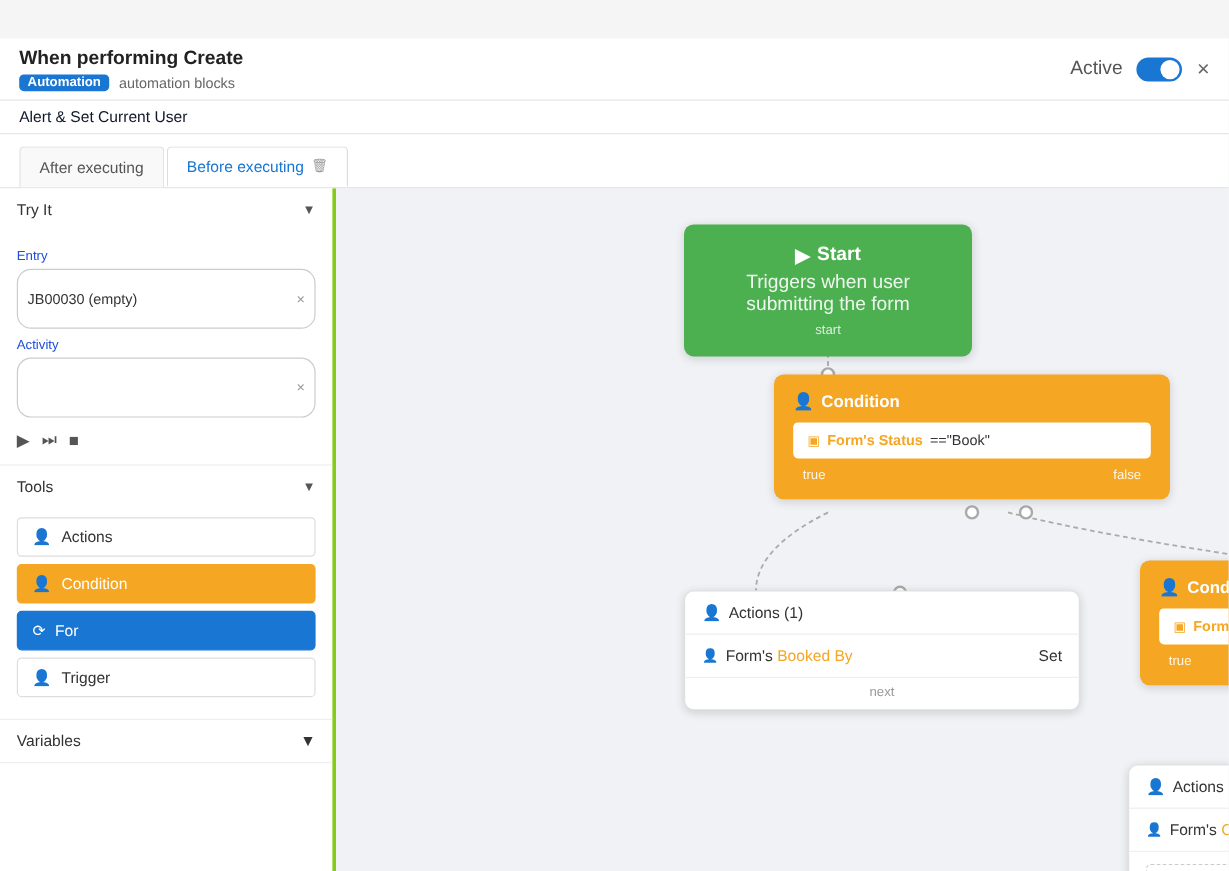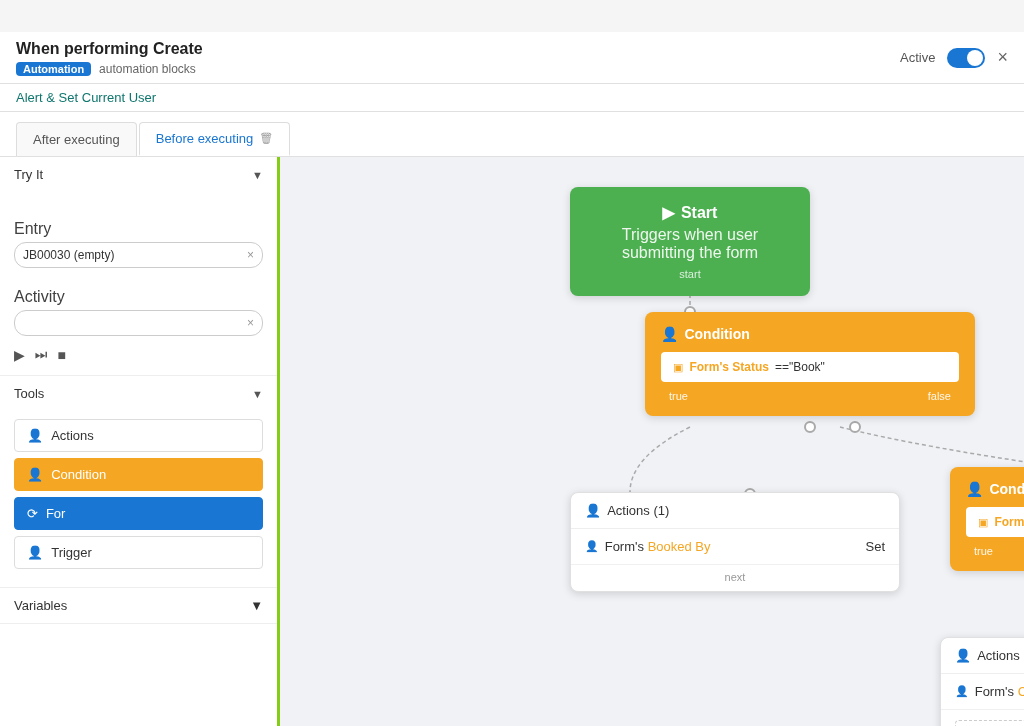--- a/index.html
+++ b/index.html
@@ -8,29 +8,29 @@
     .top-bar {
       display: flex; align-items: center; justify-content: space-between;
       padding: 8px 16px; background: #fff; border-bottom: 1px solid #e0e0e0; height: 52px; margin-top: 32px;
     }
     .top-bar-left { display: flex; flex-direction: column; }
     .top-title { font-size: 16px; font-weight: 600; color: #222; }
     .top-badges { display: flex; align-items: center; gap: 8px; margin-top: 4px; }
     .badge-automation { background: #1976d2; color: #fff; border-radius: 4px; padding: 1px 7px; font-size: 11px; font-weight: 600; }
     .badge-text { color: #666; font-size: 12px; }
     .top-bar-right { display: flex; align-items: center; gap: 12px; }
-    .active-label { font-size: 13px; color: #555; }
+    .active-label { font-size: 16px; color: #555; }
     .toggle-wrap { display: inline-flex; align-items: center; }
     .toggle { width: 38px; height: 20px; background: #1976d2; border-radius: 10px; position: relative; cursor: pointer; }
     .toggle-knob { width: 16px; height: 16px; background: #fff; border-radius: 50%; position: absolute; top: 2px; right: 2px; }
     .close-btn { background: none; border: none; cursor: pointer; font-size: 18px; color: #666; }
 
     .sub-bar {
       padding: 6px 16px; background: #fff; border-bottom: 1px solid #e0e0e0;
-      font-size: 13px; color: #0f766e; font-weight: 500;
+      font-size: 13px; color: #0f172a; font-weight: 500;
     }
 
     .tabs { display: flex; gap: 0; padding: 10px 16px 0; background: #fff; border-bottom: 1px solid #e0e0e0; }
     .tab {
       padding: 8px 16px; cursor: pointer; font-size: 13px; border: 1px solid #ddd;
       border-bottom: none; background: #f9f9f9; color: #555; border-radius: 4px 4px 0 0; margin-right: 2px;
       display: flex; align-items: center; gap: 6px;
     }
     .tab.active { background: #fff; color: #1976d2; border-color: #ddd; border-bottom: 2px solid #fff; font-weight: 500; }
     .tab-delete { color: #999; font-size: 11px; cursor: pointer; }
@@ -41,24 +41,24 @@
     .left-panel { width: 280px; background: #fff; border-right: 3px solid #84cc16; display: flex; flex-direction: column; overflow-y: auto; }
 
     .panel-section { border-bottom: 1px solid #eee; }
     .panel-section-header {
       display: flex; align-items: center; justify-content: space-between;
       padding: 10px 14px; cursor: pointer; font-weight: 500; font-size: 13px;
     }
     .panel-section-header .arrow { color: #555; font-size: 11px; }
 
     .try-it-body { padding: 8px 14px 12px; }
-    .field-label { font-size: 16px; color: #404040; margin-bottom: 4px; margin-top: 20px; }
+    .field-label { font-size: 11px; color: #1d4ed8; margin-bottom: 4px; margin-top: 8px; }
     .field-input {
       display: flex; align-items: center; border: 1px solid #ccc; border-radius: 12px;
-      padding: 5px 8px; background: #fff; font-size: 12px; color: #333;
+      padding: 17px 8px; background: #fff; font-size: 12px; color: #333;
     }
     .field-input .clear-btn { margin-left: auto; cursor: pointer; color: #999; font-size: 12px; }
     .field-input-text { flex: 1; overflow: hidden; text-overflow: ellipsis; white-space: nowrap; }
 
     .playback-controls { display: flex; gap: 10px; margin-top: 10px; align-items: center; }
     .ctrl-btn { background: none; border: none; cursor: pointer; font-size: 14px; color: #555; }
 
     .tools-body { padding: 8px 14px 12px; }
     .tool-item {
       display: flex; align-items: center; gap: 8px;

